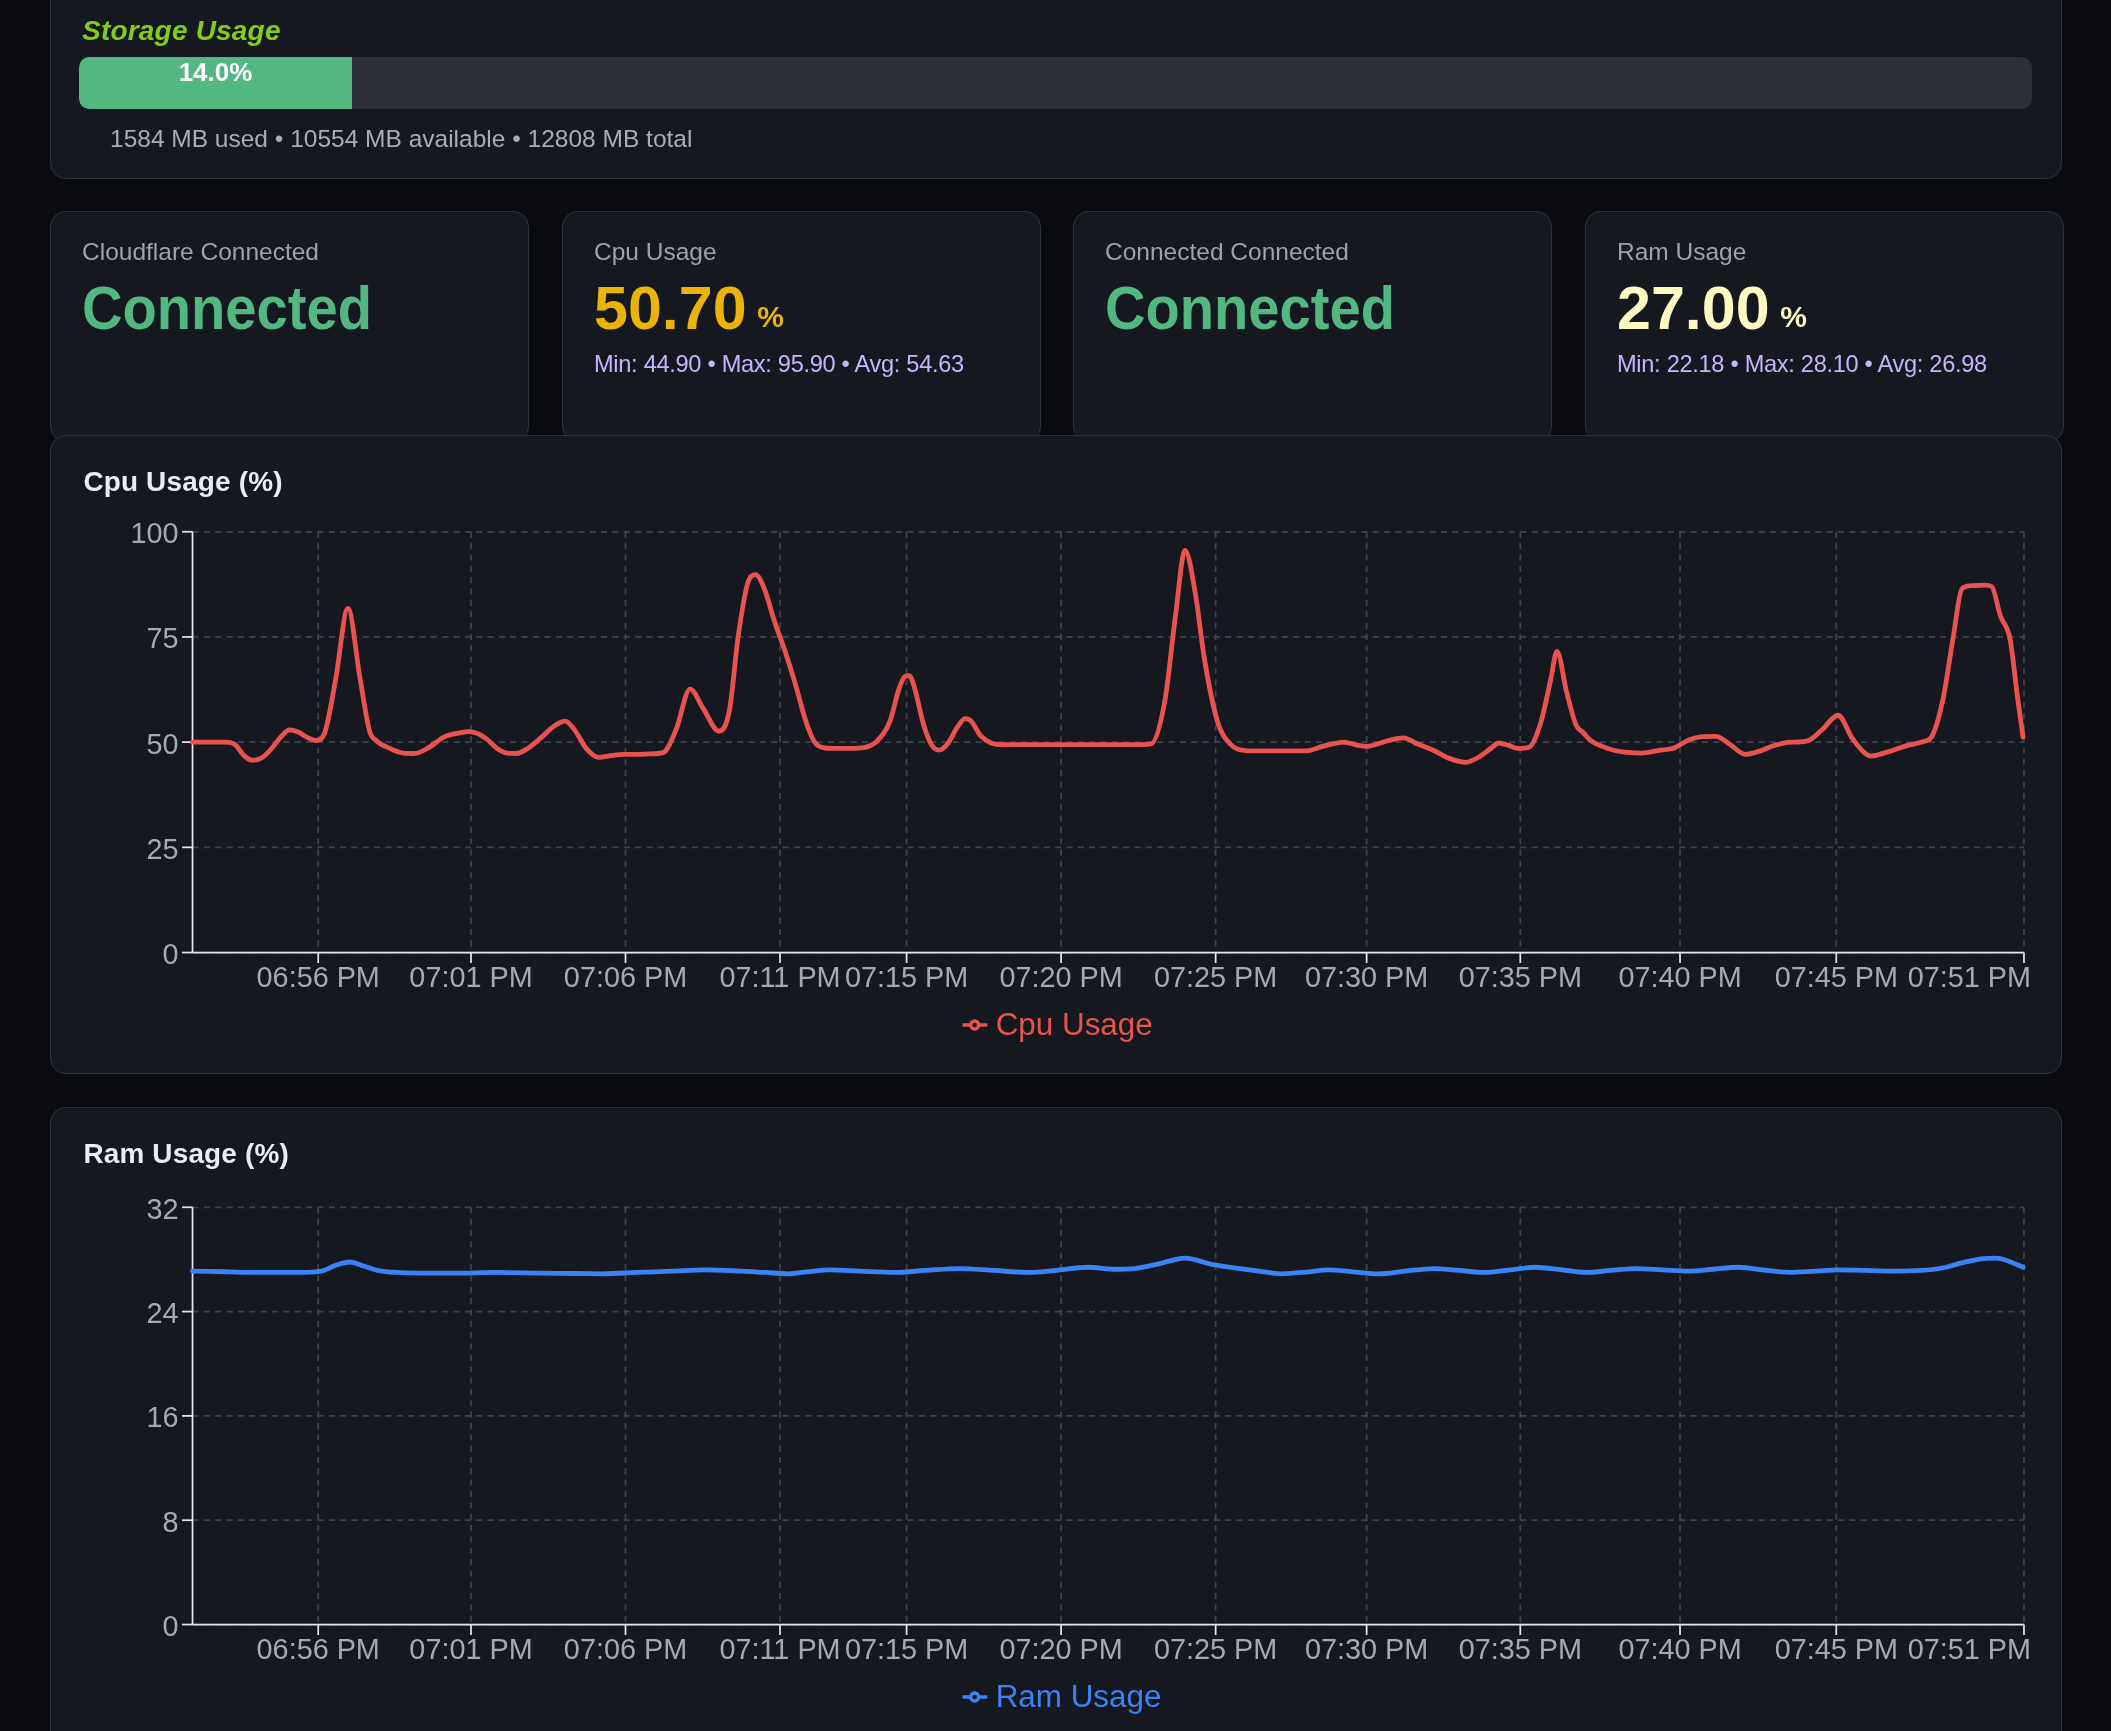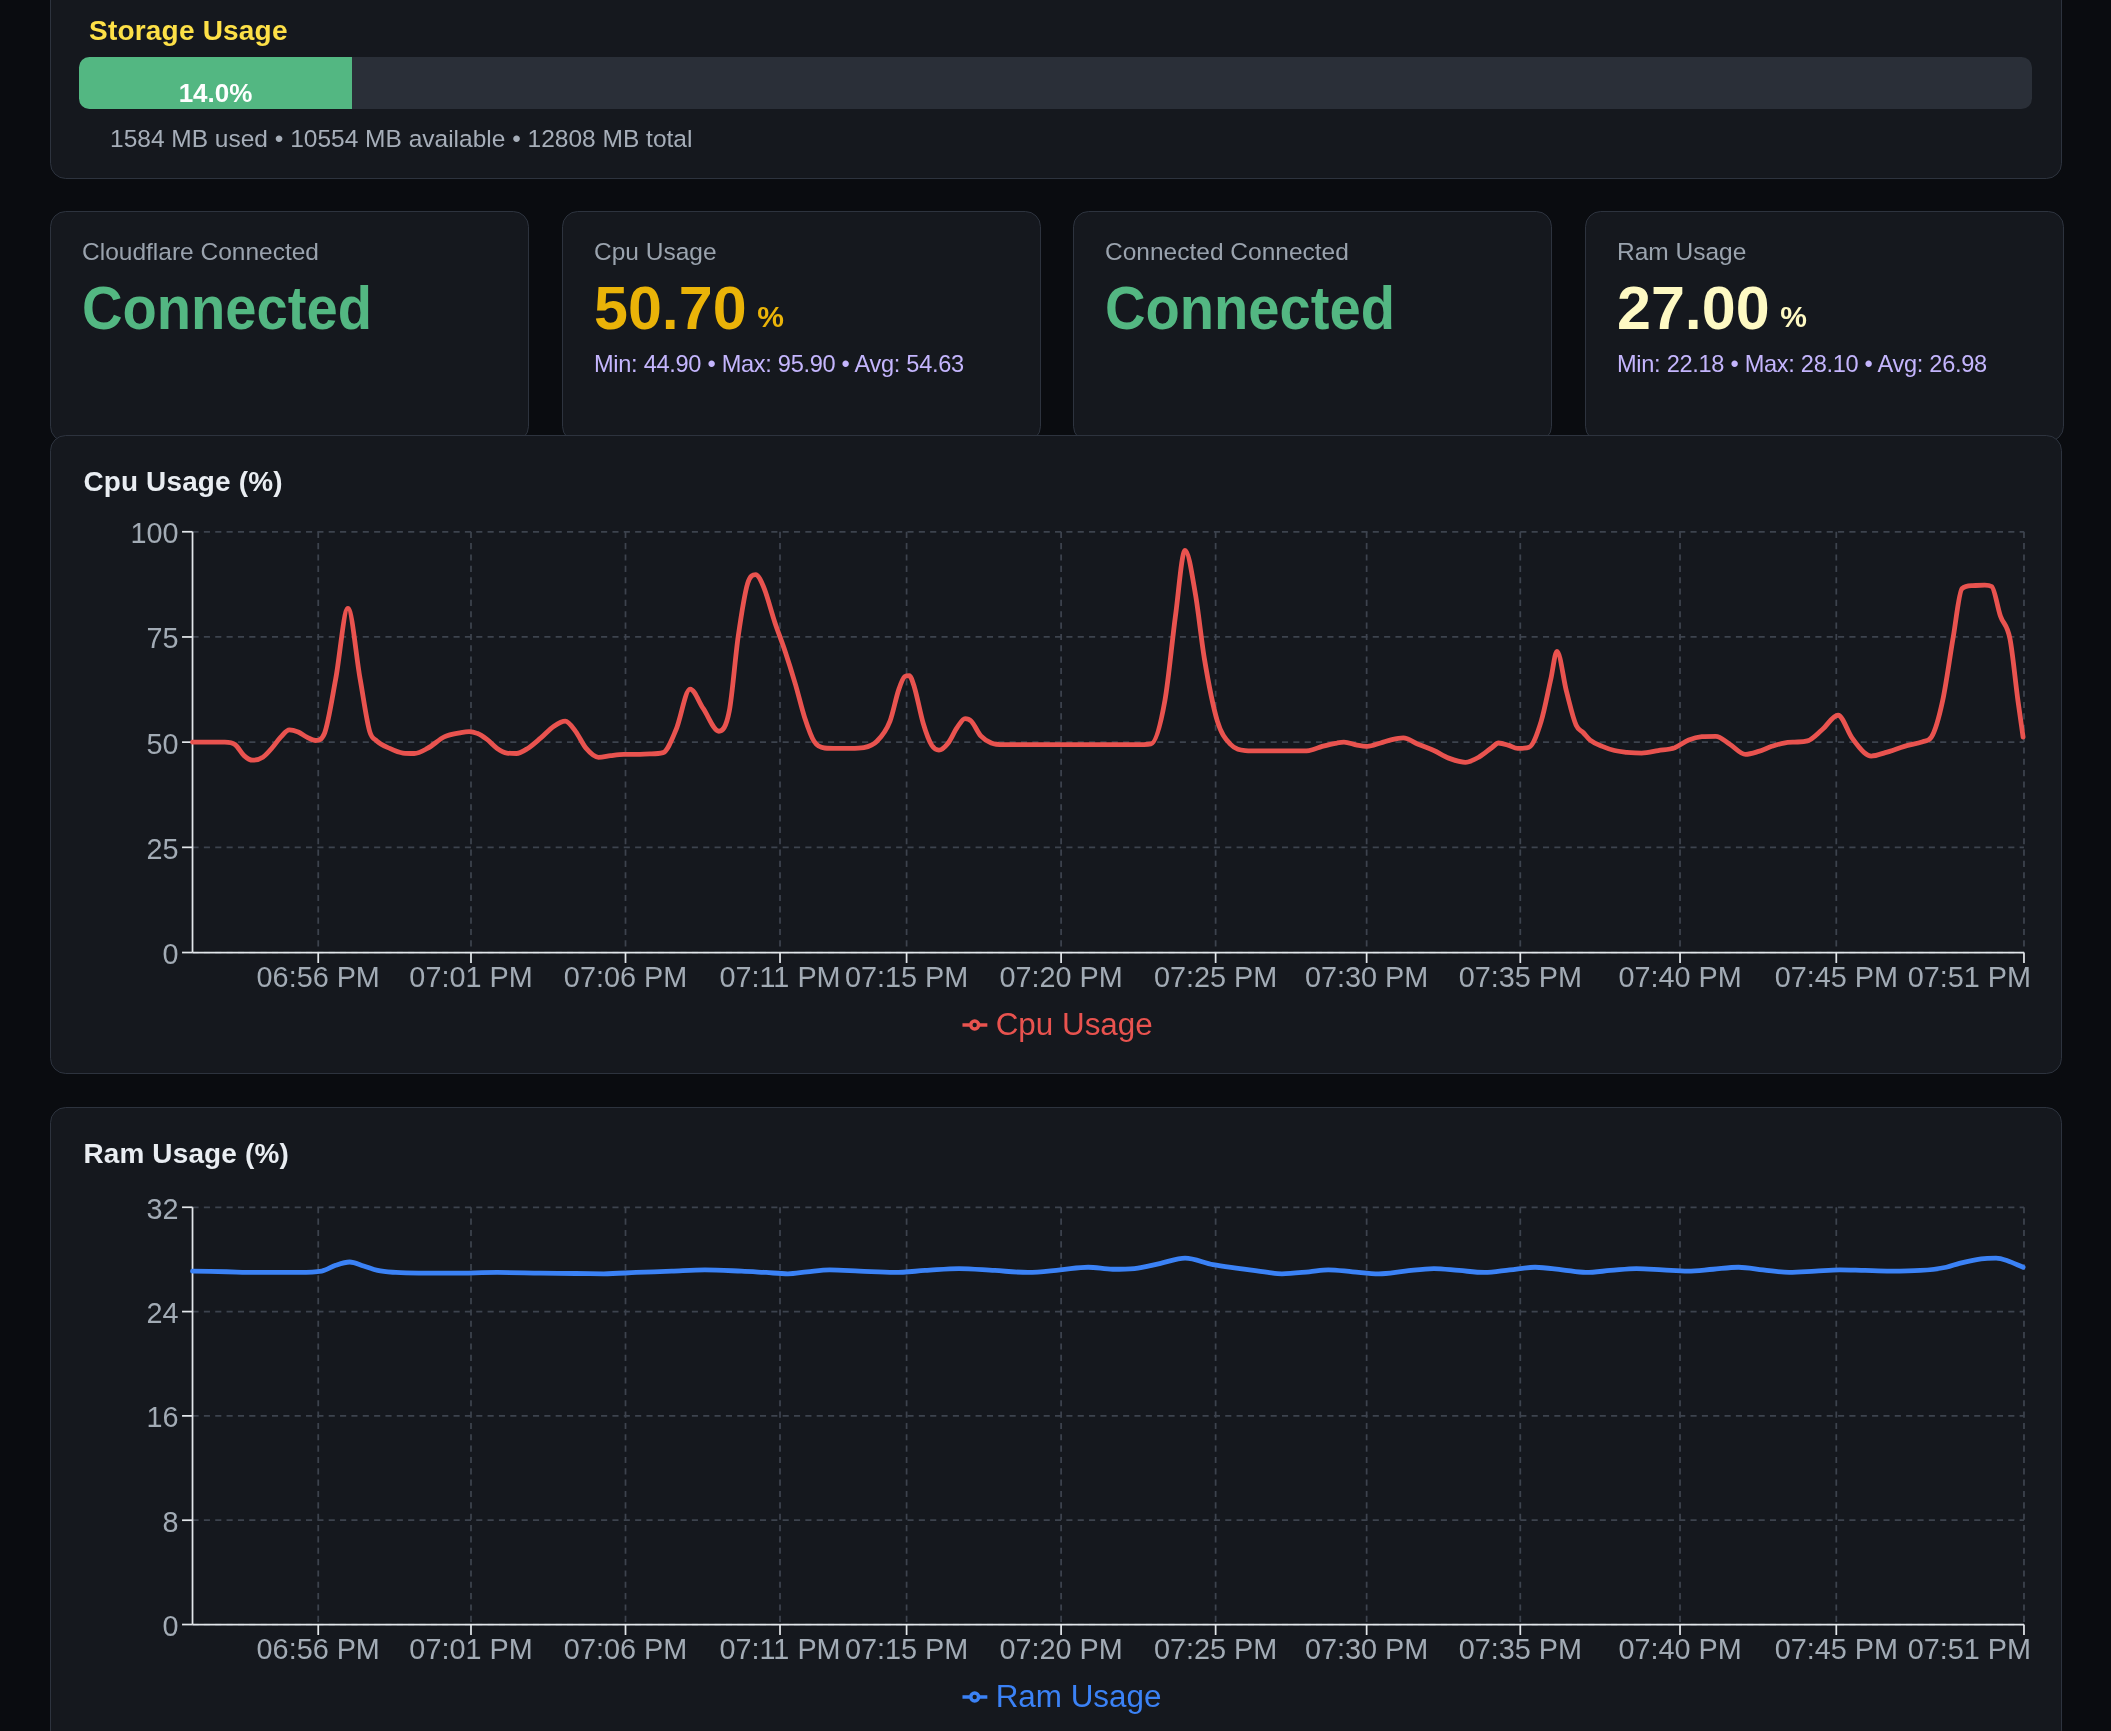--- a/index.html
+++ b/index.html
@@ -1,25 +1,25 @@
 <!DOCTYPE html>
 <html style="font-size:14px"><head><meta charset="utf-8">
 <style>
 * { margin:0; padding:0; box-sizing:border-box; }
 html,body { width:2112px; height:1731px; background:#0a0c10; overflow:hidden;
   font-family:"Liberation Sans",sans-serif; }
 .wrap { position:relative; width:2112px; height:1731px; }
 .card { position:absolute; background:#15181e; border:1.7px solid #2d333e; border-radius:15.7px; }
 .storage { left:50px; top:-17.5px; width:2012px; height:196px; }
-.storage .ct2 { position:absolute; left:38px; top:33px; font-size:28px; font-weight:bold;
-  color:#fde047; line-height:28px; letter-spacing:0.2px; }
+.storage .ct2 { position:absolute; left:31px; top:33px; font-size:28px; font-weight:bold;
+  color:#84cc16; line-height:28px; letter-spacing:0.2px;font-style:italic; }
 .track { position:absolute; left:28px; top:73px; width:1953px; height:52px; background:#2a2f38;
   border-radius:10.5px; }
 .fill { position:absolute; left:0; top:0; width:273px; height:52px; background:#53b782;
-  border-radius:10.5px 0 0 10.5px; display:flex; align-items:flex-end; justify-content:center; }
+  border-radius:10.5px 0 0 10.5px; display:flex; align-items:flex-start; justify-content:center; }
 .fill span { font-size:26px; font-weight:bold; color:#fff; }
 .storage .sub2 { position:absolute; left:28px; top:143px; font-size:24.5px; color:#a6aeb9;
   line-height:24.5px;margin-left:31px; }
 .stat { top:211px; width:479px; height:231px;text-decoration:underline; }
 .lab { position:absolute; left:31px; top:28px; font-size:24.5px; line-height:24.5px; color:#9aa3ae; }
 .val { position:absolute; left:31px; top:66px; font-size:61px; line-height:61px; font-weight:bold; }
 .pct { font-size:30px; font-weight:bold; margin-left:10.5px; position:relative; top:-1.7px; }
 .sq { transform:scaleX(0.92); transform-origin:0 0; }
 .sub { position:absolute; left:31px; top:141px; font-size:23.6px; line-height:23.6px; letter-spacing:-0.3px; color:#c4b5fd; }
 .chart { left:50px; width:2012px; height:639px; }

